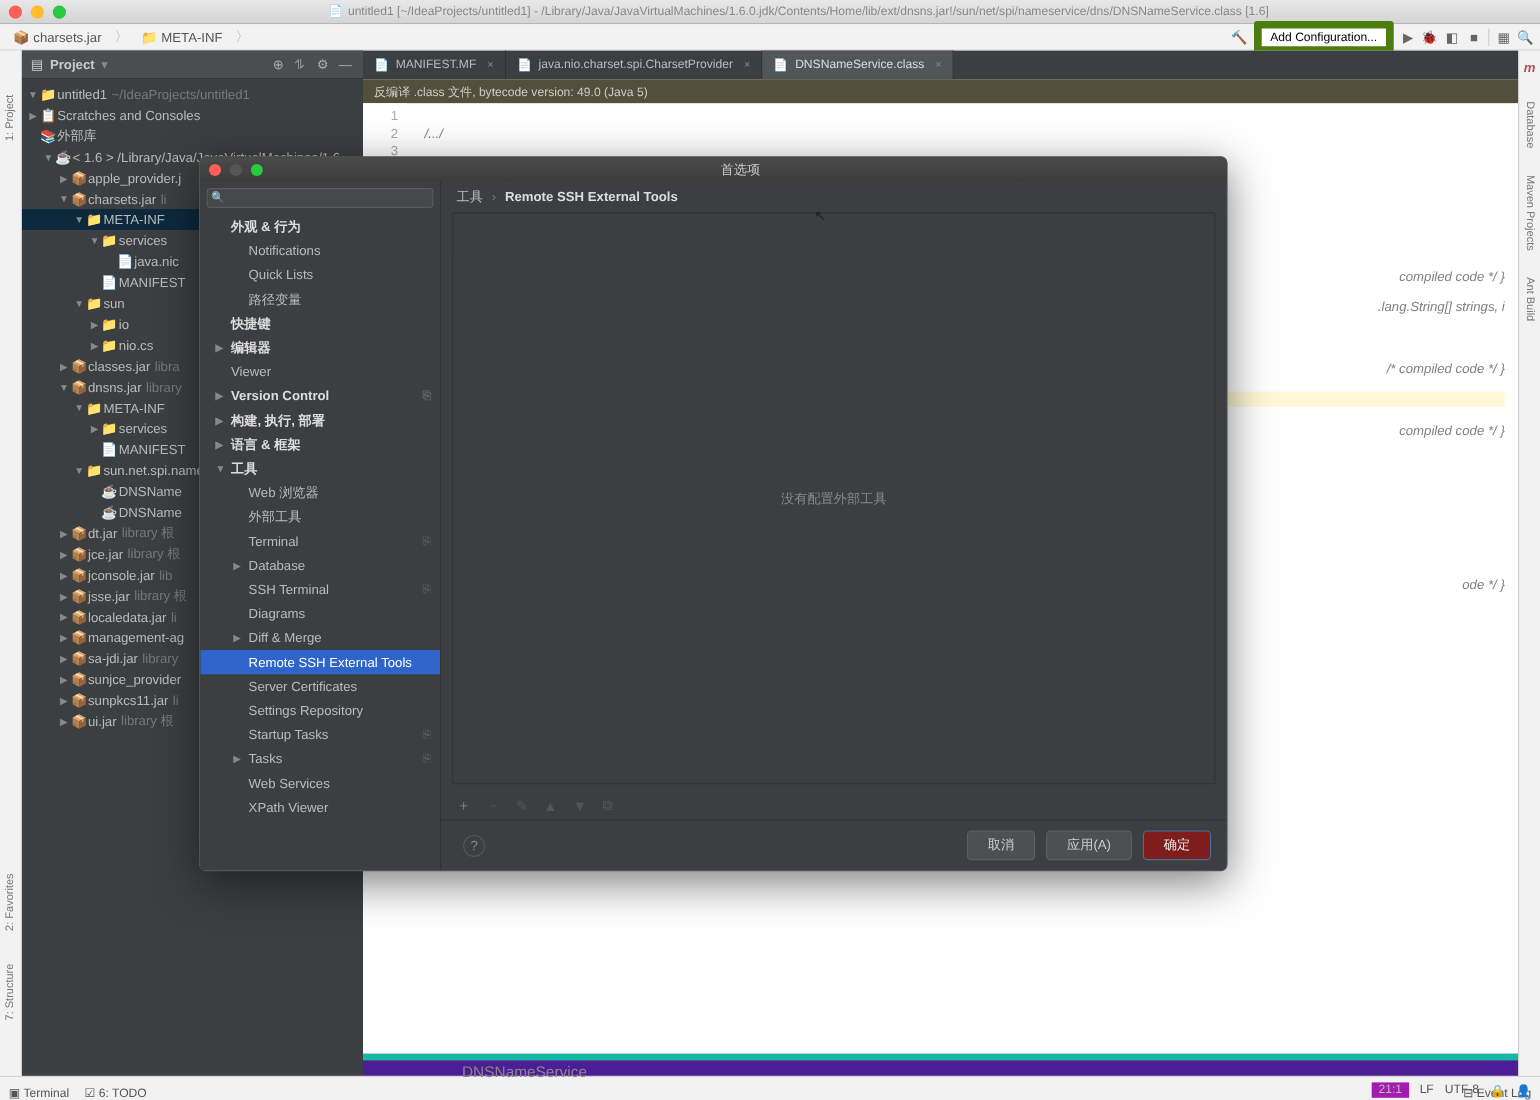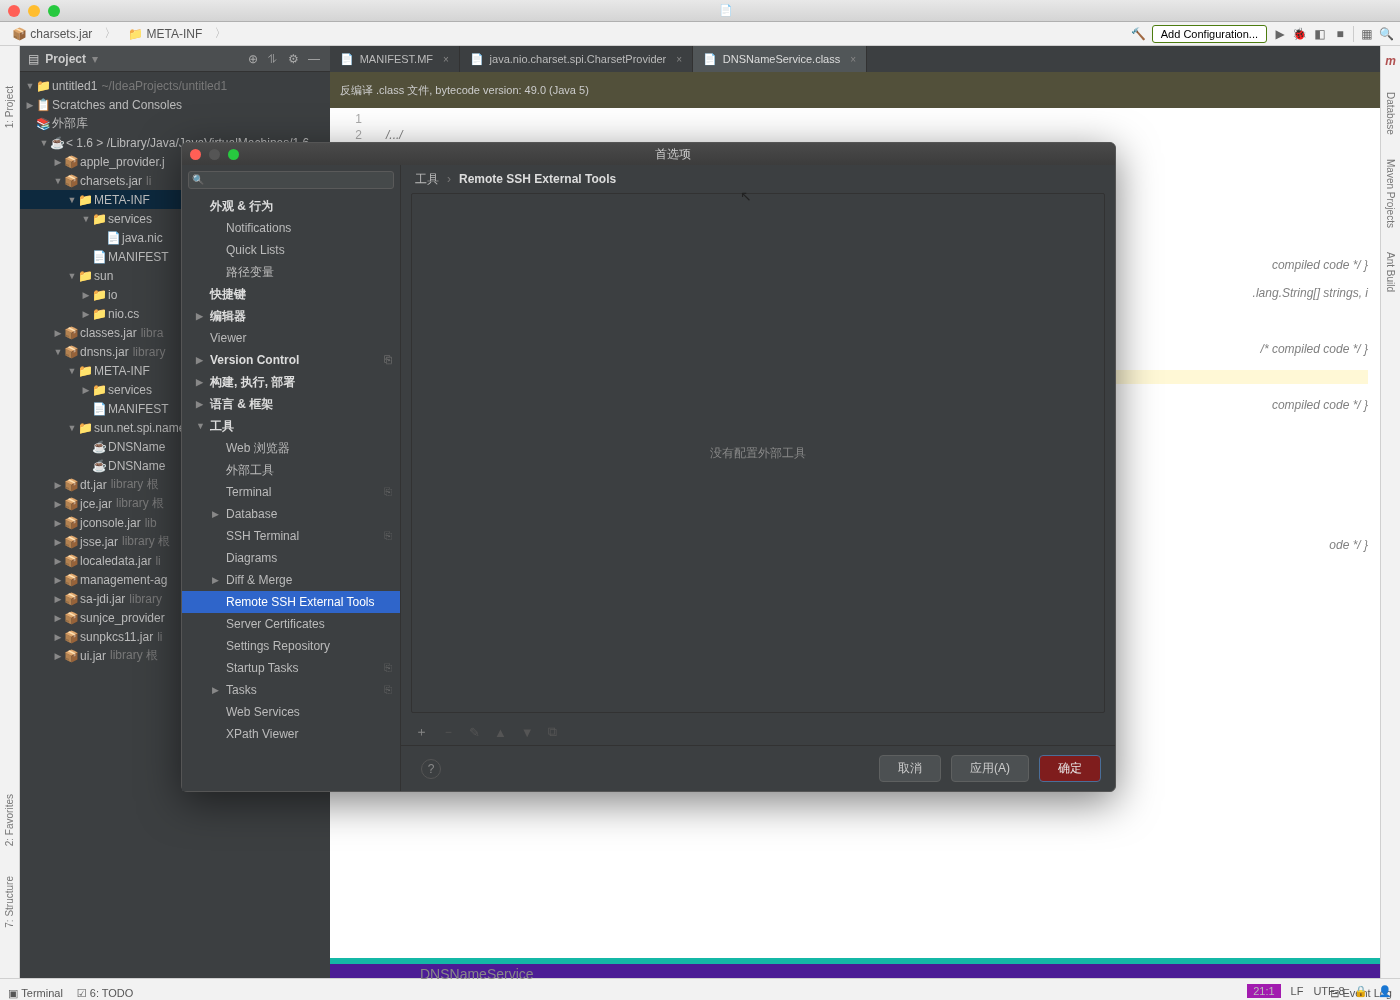--- a/index.html
+++ b/index.html
@@ -10,21 +10,21 @@
 .traffic-lights { display: flex; gap: 8px; }
 .tl { width: 12px; height: 12px; border-radius: 50%; }
 .tl.red { background: #ff5f56; } .tl.yellow { background: #ffbd2e; } .tl.green { background: #27c93f; }
 .mac-title { flex: 1; text-align: center; color: #888; font-size: 11px; display:flex; align-items:center; justify-content:center; gap:4px; }
 
 
 .navbar { height: 24px; background: #f2f2f2; border-bottom: 1px solid #d0d0d0; display: flex; align-items: center; padding: 0 6px; gap: 6px; }
 .navbar .crumb { color: #555; padding: 2px 6px; }
 .navbar .sep { color: #aaa; }
 .navbar-right { margin-left: auto; display: flex; align-items: center; gap: 6px; }
-.cfg-btn { background: #fff; border: 1px solid #4d7c0f; border-radius: 3px; padding: 2px 8px; font-size: 11px; }
+.cfg-btn { background: #fff; border: 7px solid #4d7c0f; border-radius: 3px; padding: 2px 8px; font-size: 11px; }
 .ico { width: 14px; height: 14px; display: inline-flex; align-items:center; justify-content:center; color:#666; }
 
 
 .main { display: flex; height: calc(1000px - 22px - 24px - 22px); }
 .left-gutter { width: 20px; background: #f2f2f2; border-right: 1px solid #d0d0d0; display:flex; flex-direction:column; align-items:center; padding-top:40px; gap:30px; }
 .left-gutter .vtxt { writing-mode: vertical-rl; transform: rotate(180deg); color:#777; font-size:10px; }
 
 .project-panel { width: 310px; background: #3c3f41; color: #bbb; display:flex; flex-direction:column; }
 .proj-header { height: 26px; background: #4b4e50; display:flex; align-items:center; padding:0 8px; color:#ccc; gap:6px; border-bottom:1px solid #323232;}
 .proj-header .title { font-weight: bold; }
@@ -39,21 +39,21 @@
 .tree-row .lbl { color:#bbb; }
 .tree-row .note { color:#787878; margin-left:4px; }
 .ind0{padding-left:4px}.ind1{padding-left:18px}.ind2{padding-left:32px}.ind3{padding-left:46px}.ind4{padding-left:60px}.ind5{padding-left:74px}
 
 
 .editor { flex:1; background:#fff; display:flex; flex-direction:column; }
 .tabs { height:26px; background:#3c3f41; display:flex; align-items:stretch; }
 .tab { display:flex; align-items:center; padding:0 10px; gap:6px; color:#bbb; font-size:11px; border-right:1px solid #323232; }
 .tab.active { background:#515658; color:#ddd; }
 .tab .x { color:#888; font-size:10px; margin-left:4px; }
-.banner { height:36px; background:#52503a; color:#ccc; font-size:11px; display:flex; align-items:center; padding:0 10px; }
+.banner { height:22px; background:#52503a; color:#ccc; font-size:11px; display:flex; align-items:center; padding:0 10px; }
 .code { flex:1; background:#fff; display:flex; font-family: Menlo, monospace; font-size:12px; }
 .gutter { width:40px; background:#fff; color:#aaa; text-align:right; padding:4px 8px 0 0; }
 .gutter div { height:16px; }
 .code-body { flex:1; padding:4px 0 0 16px; color:#333; position:relative; }
 .code-body .ln { height:16px; }
 .code-body .cm { color:#808080; font-style:italic; }
 .code-frag { position:absolute; right:12px; color:#808080; font-style:italic; }
 .code-hl { background:#fff8d6; display:inline-block; width:100%; }
 
 .right-gutter { width: 20px; background:#f2f2f2; border-left:1px solid #d0d0d0; display:flex; flex-direction:column; align-items:center; gap:24px; padding-top:8px;}
@@ -105,20 +105,21 @@
 <body>
 
 <div class="mac-titlebar">
   <div class="traffic-lights">
     <div class="tl red"></div>
     <div class="tl yellow"></div>
     <div class="tl green"></div>
   </div>
   <div class="mac-title">
     <span>📄</span>
+      <span>untitled1 [~/IdeaProjects/untitled1] - /Library/Java/JavaVirtualMachines/1.6.0.jdk/Contents/Home/lib/ext/dnsns.jar!/sun/net/spi/nameservice/dns/DNSNameService.class [1.6]</span>
   </div>
 </div>
 
 <div class="navbar">
   <span class="crumb">📦 <span>charsets.jar</span></span>
   <span class="sep">〉</span>
   <span class="crumb">📁 <span>META-INF</span></span>
   <span class="sep">〉</span>
   <div class="navbar-right">
     <span class="ico">🔨</span>

